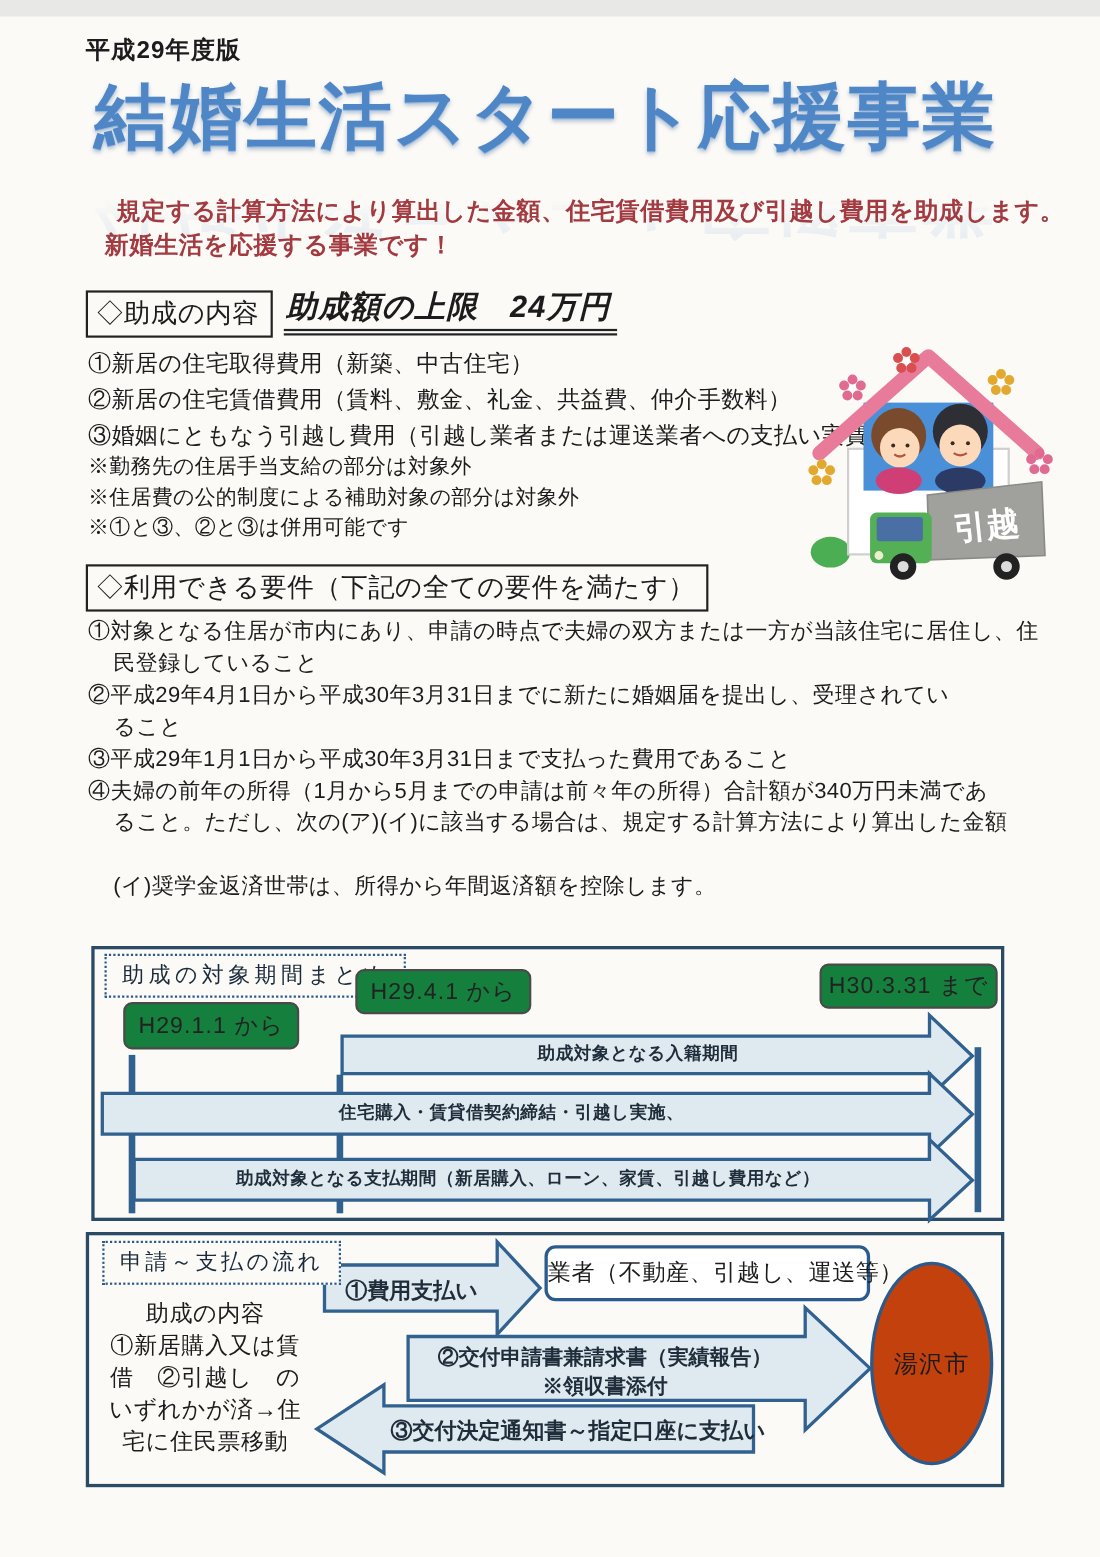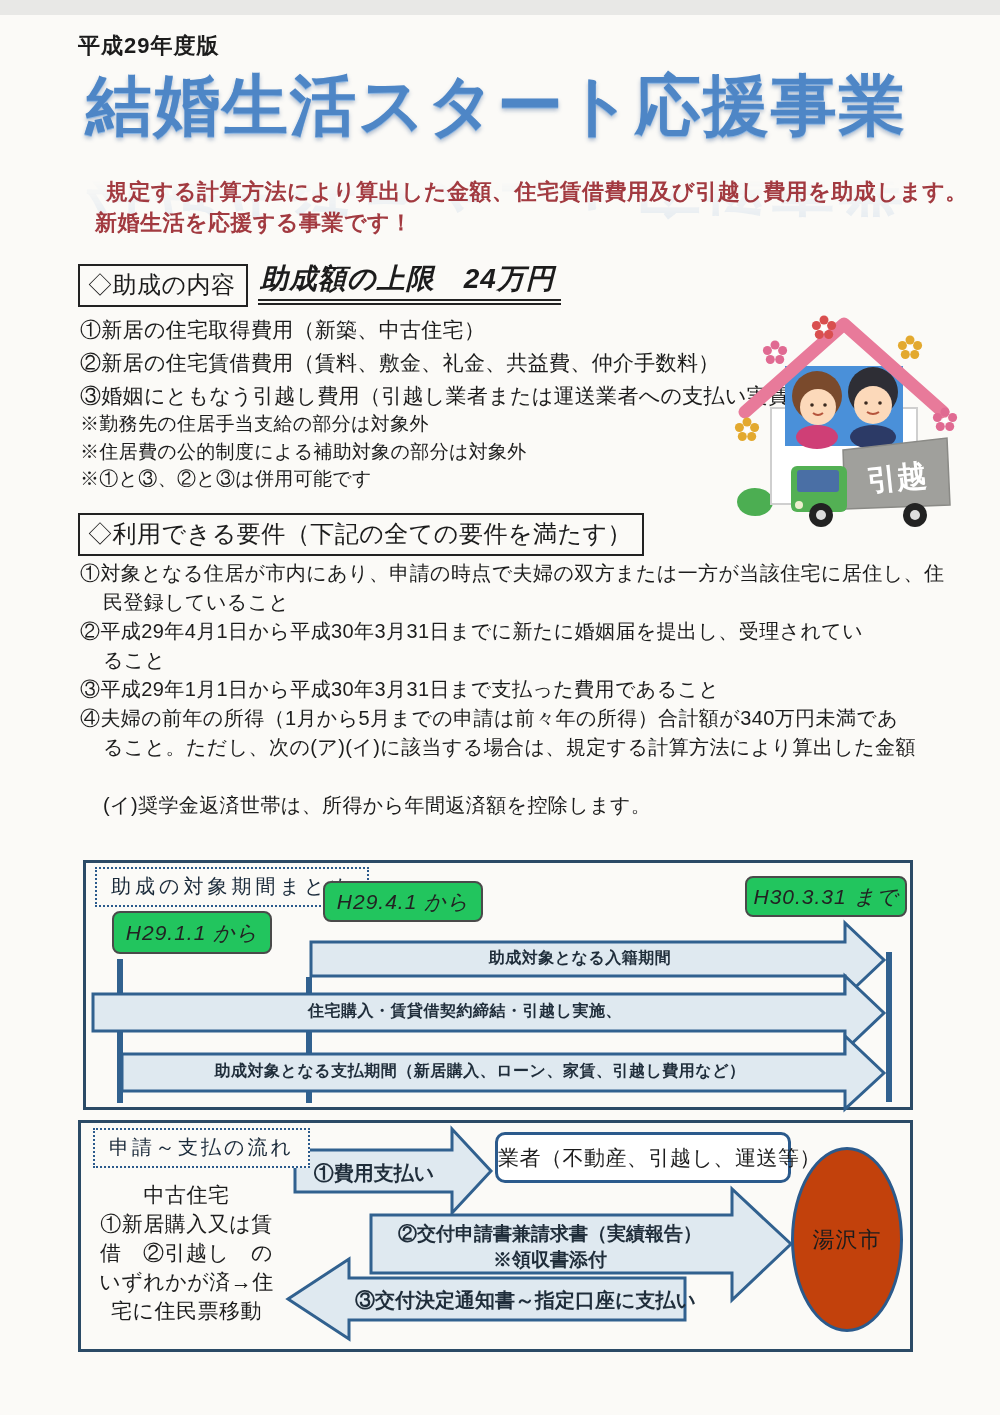--- a/index.html
+++ b/index.html
@@ -47,22 +47,22 @@
   .req   { left:80px; font-size:20px; letter-spacing:.4px; }
   .req.ind { left:103px; }
 
   
   .frame { border:3px solid #2b4a66; background:transparent; }
   .dotted-label {
     border:2px dotted #2b5a8c; background:#fbfaf7; padding:4px 14px 5px;
     font-family:"DejaVu Serif", serif; font-size:20px; letter-spacing:4px; color:#1a2a3a;
   }
   .date-box {
-    border:2px solid #4a4a4a; border-radius:8px; background:#22c55e;
-    font-size:21px; text-align:center; letter-spacing:1px; color:#222;font-style:italic;
+    border:2px solid #4a4a4a; border-radius:8px; background:#15803d;
+    font-size:21px; text-align:center; letter-spacing:1px; color:#222;
   }
   .arrow-label { text-align:center; font-size:16px; font-weight:600; color:#1f2d3a; letter-spacing:.5px; }
   svg.layer { left:0; top:0; pointer-events:none; }
 
   
   .round-box { border:3px solid #2b5a8c; border-radius:10px; background:#fff; }
   .newlyweds {
     left:90px; top:1155px; width:193px; height:167px; border-radius:36px;
     padding-top:10px; text-align:center; font-size:21px; line-height:29px; letter-spacing:.5px;
   }
@@ -202,21 +202,21 @@
   <div class="abs dotted-label nowrap" style="left:95px; top:852px">助成の対象期間まとめ</div>
   <div class="abs date-box" style="left:323px; top:866px; width:160px; height:41px; line-height:37px">H29.4.1 から</div>
   <div class="abs date-box" style="left:745px; top:861px; width:162px; height:41px; line-height:37px">H30.3.31 まで</div>
   <div class="abs date-box" style="left:112px; top:896px; width:160px; height:43px; line-height:39px">H29.1.1 から</div>
   <div class="abs arrow-label nowrap" style="left:330px; top:933px; width:500px">助成対象となる入籍期間</div>
   <div class="abs arrow-label nowrap" style="left:100px; top:986px; width:730px">住宅購入・賃貸借契約締結・引越し実施、</div>
   <div class="abs arrow-label nowrap" style="left:130px; top:1046px; width:700px">助成対象となる支払期間（新居購入、ローン、家賃、引越し費用など）</div>
 
   <div class="abs dotted-label nowrap" style="left:93px; top:1113px; letter-spacing:3px">申請～支払の流れ</div>
   <div class="abs newlyweds">
-    <div>中古住宅</div>
+    <div>助成の内容</div>
     <div>①新居購入又は賃</div>
     <div>借　②引越し　の</div>
     <div>いずれかが済→住</div>
     <div>宅に住民票移動</div>
   </div>
   <div class="abs flow-lbl nowrap" style="left:295px; top:1145px; width:158px; font-size:20px">①費用支払い</div>
   <div class="abs round-box vendor nowrap">業者（不動産、引越し、運送等）</div>
   <div class="abs flow-lbl nowrap" style="left:380px; top:1206px; width:340px; font-size:19px">②交付申請書兼請求書（実績報告）</div>
   <div class="abs flow-lbl nowrap" style="left:380px; top:1232px; width:340px; font-size:19px">※領収書添付</div>
   <div class="abs flow-lbl nowrap" style="left:355px; top:1272px; width:325px; font-size:20px">③交付決定通知書～指定口座に支払い</div>

